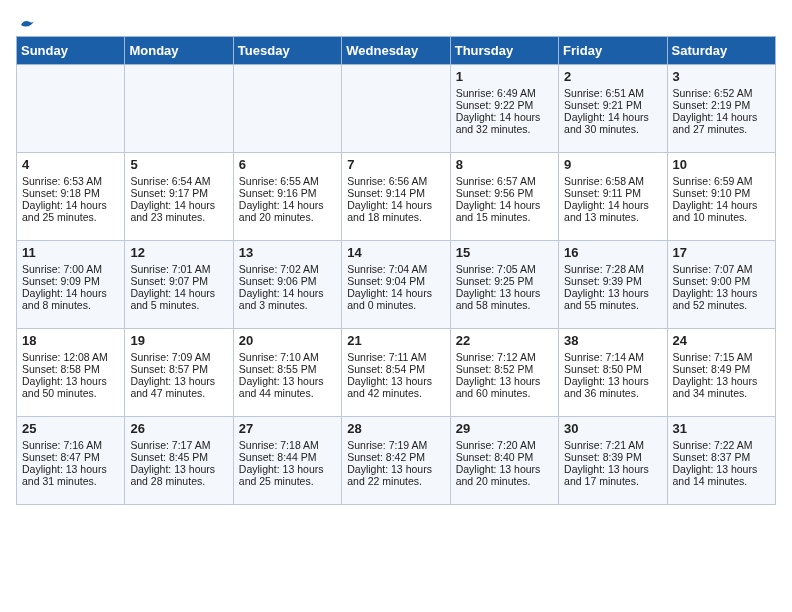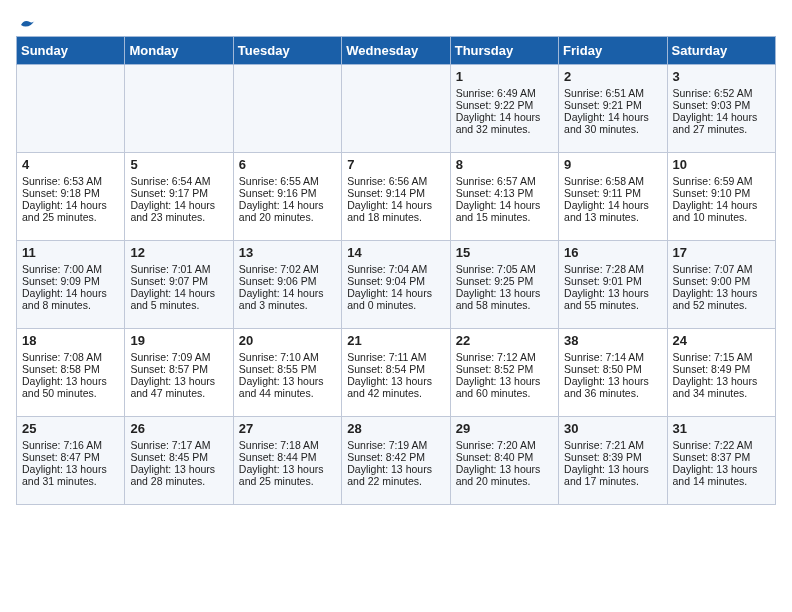--- a/index.html
+++ b/index.html
@@ -142,21 +142,21 @@
         <td>
           <span class="day-num">2</span>
           <div>Sunrise: 6:51 AM</div>
           <div>Sunset: 9:21 PM</div>
           <div>Daylight: 14 hours</div>
           <div>and 30 minutes.</div>
         </td>
         <td>
           <span class="day-num">3</span>
           <div>Sunrise: 6:52 AM</div>
-          <div>Sunset: 9:03 PM</div>
+          <div>Sunset: 2:19 PM</div>
           <div>Daylight: 14 hours</div>
           <div>and 27 minutes.</div>
         </td>
       </tr>
       <tr>
         <td>
           <span class="day-num">4</span>
           <div>Sunrise: 6:53 AM</div>
           <div>Sunset: 9:18 PM</div>
           <div>Daylight: 14 hours</div>
@@ -179,21 +179,21 @@
         <td>
           <span class="day-num">7</span>
           <div>Sunrise: 6:56 AM</div>
           <div>Sunset: 9:14 PM</div>
           <div>Daylight: 14 hours</div>
           <div>and 18 minutes.</div>
         </td>
         <td>
           <span class="day-num">8</span>
           <div>Sunrise: 6:57 AM</div>
-          <div>Sunset: 4:13 PM</div>
+          <div>Sunset: 9:56 PM</div>
           <div>Daylight: 14 hours</div>
           <div>and 15 minutes.</div>
         </td>
         <td>
           <span class="day-num">9</span>
           <div>Sunrise: 6:58 AM</div>
           <div>Sunset: 9:11 PM</div>
           <div>Daylight: 14 hours</div>
           <div>and 13 minutes.</div>
         </td>
@@ -237,36 +237,36 @@
         <td>
           <span class="day-num">15</span>
           <div>Sunrise: 7:05 AM</div>
           <div>Sunset: 9:25 PM</div>
           <div>Daylight: 13 hours</div>
           <div>and 58 minutes.</div>
         </td>
         <td>
           <span class="day-num">16</span>
           <div>Sunrise: 7:28 AM</div>
-          <div>Sunset: 9:01 PM</div>
+          <div>Sunset: 9:39 PM</div>
           <div>Daylight: 13 hours</div>
           <div>and 55 minutes.</div>
         </td>
         <td>
           <span class="day-num">17</span>
           <div>Sunrise: 7:07 AM</div>
           <div>Sunset: 9:00 PM</div>
           <div>Daylight: 13 hours</div>
           <div>and 52 minutes.</div>
         </td>
       </tr>
       <tr>
         <td>
           <span class="day-num">18</span>
-          <div>Sunrise: 7:08 AM</div>
+          <div>Sunrise: 12:08 AM</div>
           <div>Sunset: 8:58 PM</div>
           <div>Daylight: 13 hours</div>
           <div>and 50 minutes.</div>
         </td>
         <td>
           <span class="day-num">19</span>
           <div>Sunrise: 7:09 AM</div>
           <div>Sunset: 8:57 PM</div>
           <div>Daylight: 13 hours</div>
           <div>and 47 minutes.</div>

